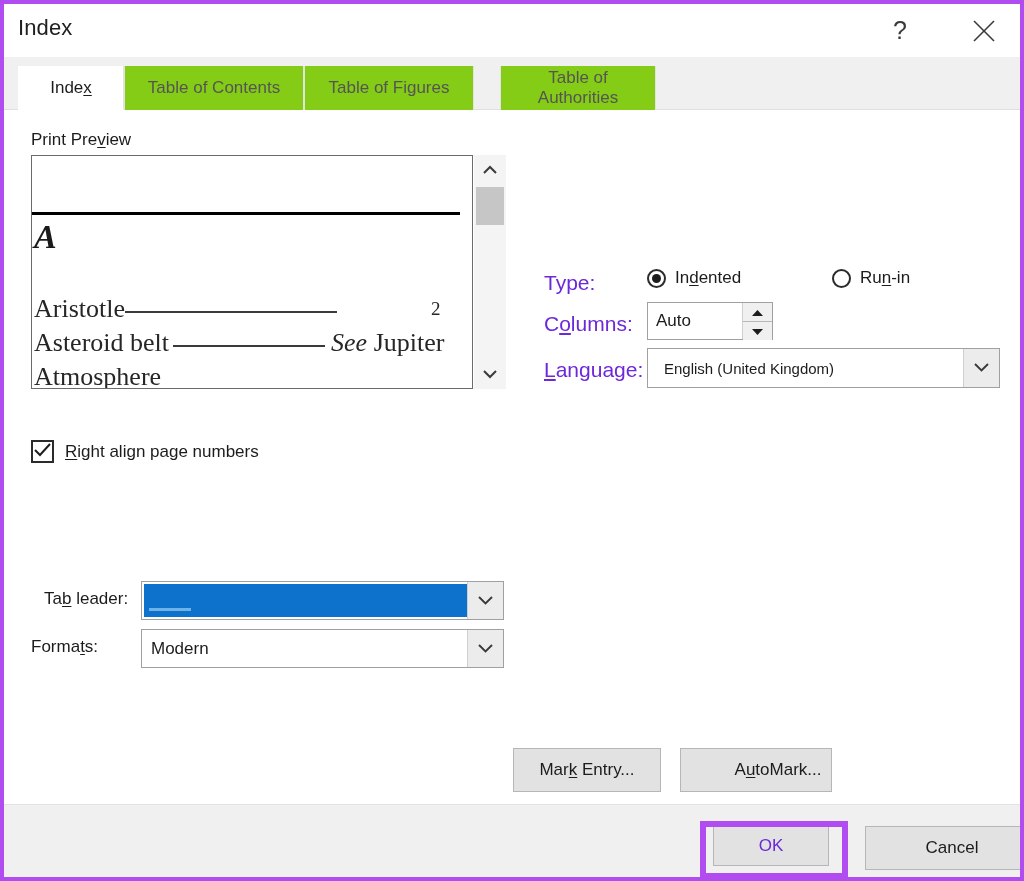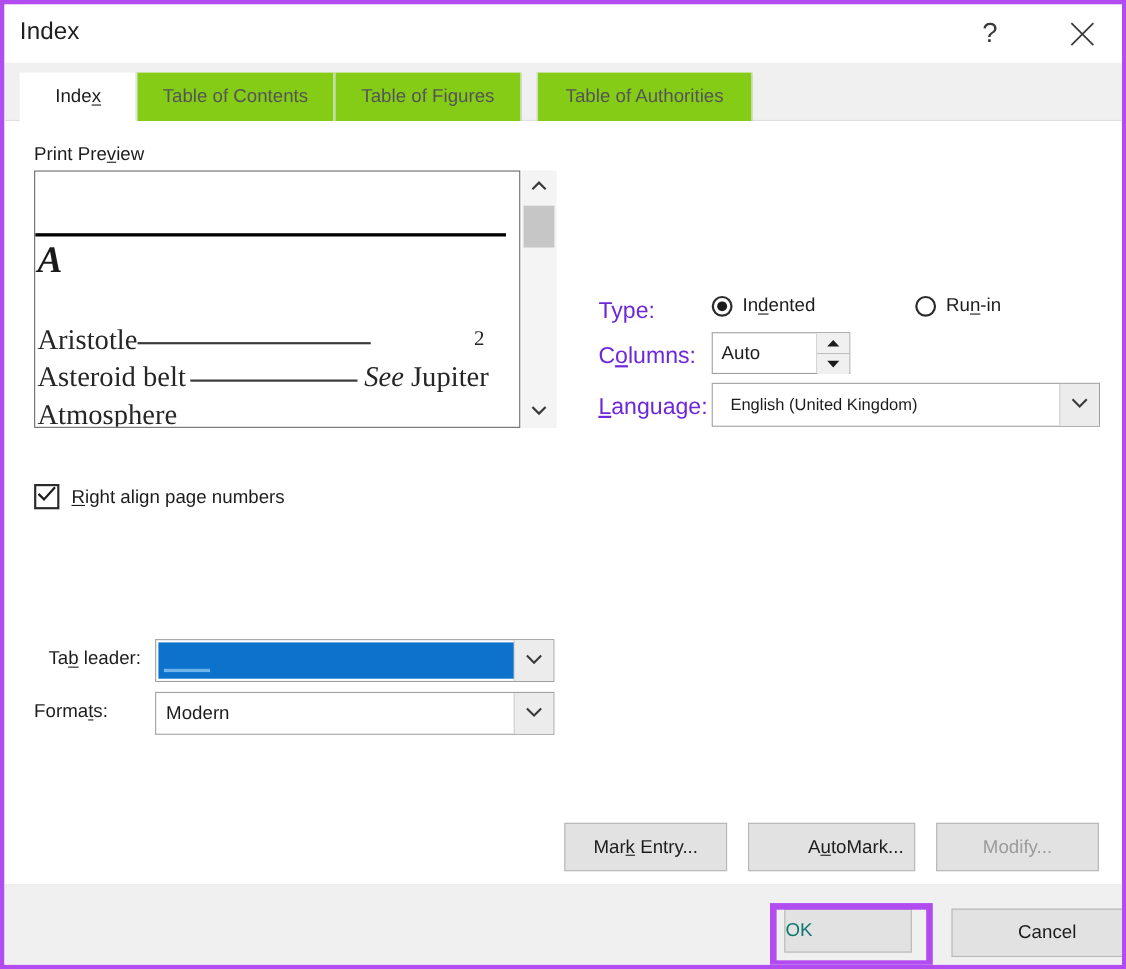--- a/index.html
+++ b/index.html
@@ -276,22 +276,22 @@
   
   #footer {
     position: absolute; left: 0; top: 801px;
     width: 1016px; height: 72px;
     background: #f0f0f0;
   }
   #btn-ok {
     position: absolute; left: 709px; top: 21px;
     width: 116px; height: 40px;
     background: #e2e2e2; border: 1px solid #b6b6b6;
-    display: flex; align-items: center; justify-content: flex-start;
-    font-size: 17px; color: #0f766e; cursor: default;
+    display: flex; align-items: center; justify-content: center;
+    font-size: 17px; color: #6d28d9; cursor: default;
   }
   #ok-highlight {
     position: absolute; left: 696px; top: 817px;
     width: 148px; height: 58px;
     border: 6px solid #b14cf0;
     pointer-events: none;
   }
   #btn-cancel {
     position: absolute; left: 861px; top: 21px;
     width: 174px; height: 44px;
@@ -325,21 +325,21 @@
   <div id="tabstrip">
     <div class="tab active" style="left:14px; width:106px;">
       <span>Inde<span class="acc">x</span></span>
     </div>
     <div class="tab" style="left:120px; width:180px;">
       <span>Table of Contents</span>
     </div>
     <div class="tab" style="left:300px; width:170px;">
       <span>Table of Figures</span>
     </div>
-    <div class="tab" style="left:484px; width:196px;">
+    <div class="tab" style="left:496px; width:156px;text-align:center;">
       <span>Table of Authorities</span>
     </div>
   </div>
 
   <div id="body-panel">
 
     <div id="preview-label"><span>Print Pre</span><span class="acc">v</span><span>iew</span></div>
 
     <div id="preview-wrap">
       <div id="preview-box">
@@ -460,23 +460,20 @@
     </div>
 
     <div class="btn" id="btn-markentry">
         <span><span>Mar</span><span class="acc">k</span><span> Entry...</span></span>
       </div>
 
     <div class="btn" id="btn-automark">
         <span><span>A</span><span class="acc">u</span><span>toMark...</span></span>
       </div>
 
-    <div class="btn disabled" id="btn-modify">
-        <span>Modify...</span>
-      </div>
 
   </div>
 
   <div id="footer">
     <div id="btn-ok">
         <span>OK</span>
       </div>
     <div id="btn-cancel">
         <span>Cancel</span>
       </div>

